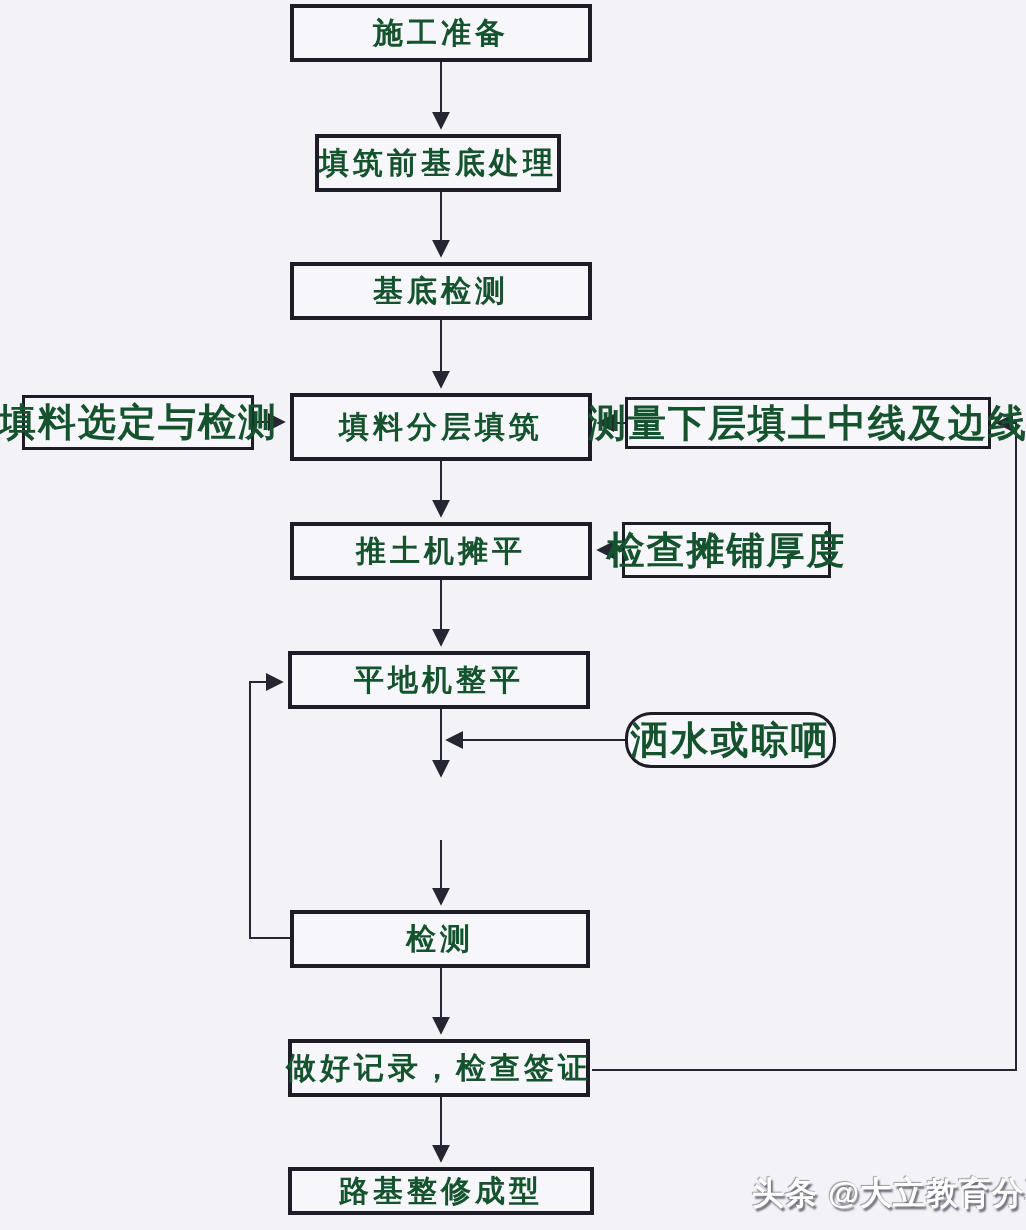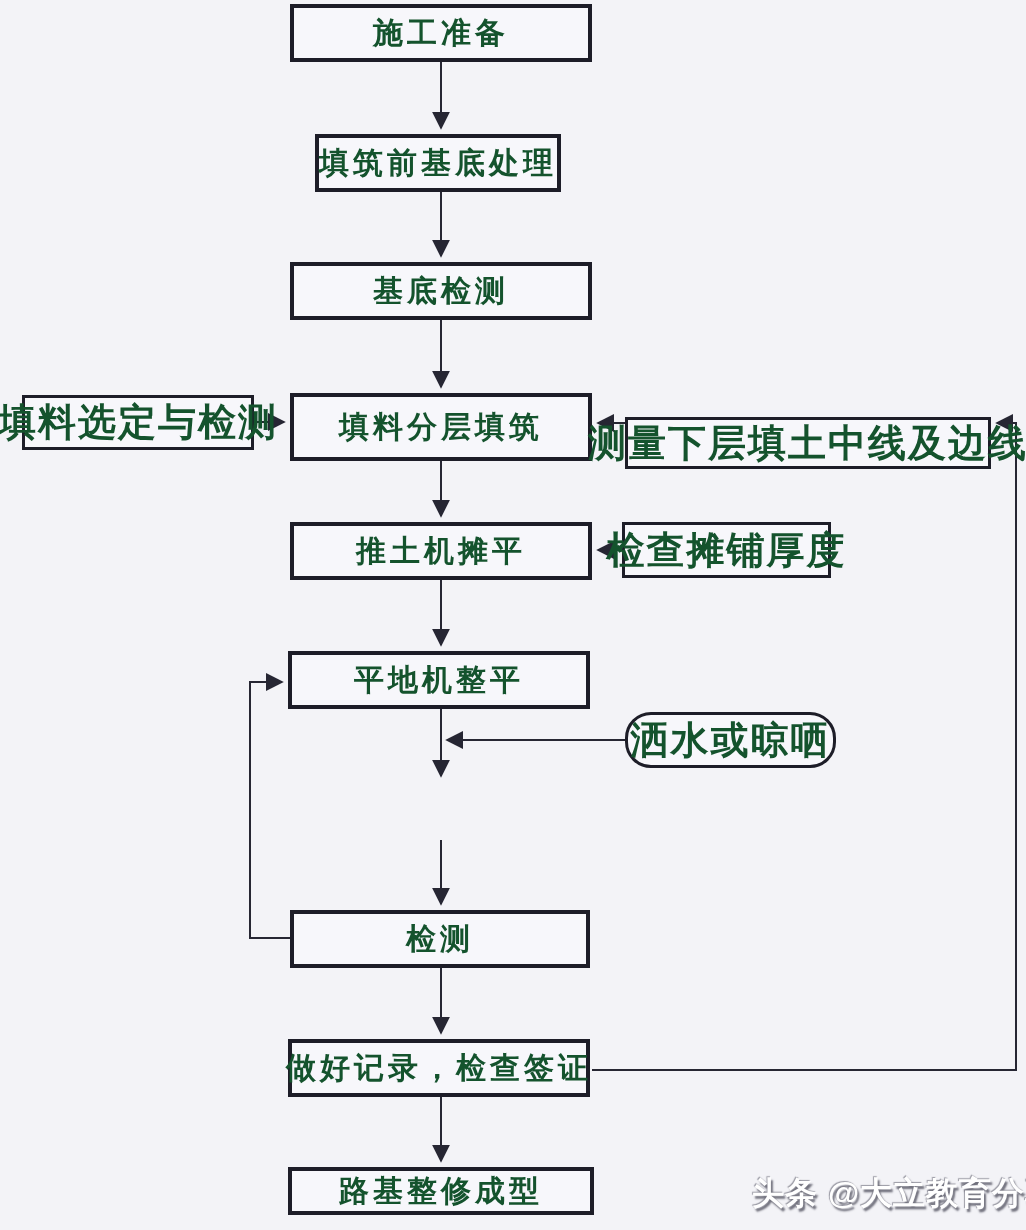--- a/index.html
+++ b/index.html
@@ -47,21 +47,21 @@
   .s2 { left: 290px; top: 262px;  width: 302px; height: 58px; }
   .s3 { left: 290px; top: 393px;  width: 302px; height: 68px; }
   .s4 { left: 290px; top: 522px;  width: 302px; height: 58px; }
   .s5 { left: 288px; top: 651px;  width: 302px; height: 58px; }
   .s6 { left: 290px; top: 782px;  width: 300px; height: 58px; }
   .s7 { left: 290px; top: 910px;  width: 300px; height: 58px; }
   .s8 { left: 288px; top: 1039px; width: 302px; height: 58px; }
   .s9 { left: 288px; top: 1167px; width: 306px; height: 48px; font-family: Liberation Mono, monospace; }
   
   .n0 { left: 22px;  top: 395px; width: 232px; height: 55px; }
-  .n1 { left: 625px; top: 397px; width: 366px; height: 52px; font-size: 27px; letter-spacing: 1px; margin-top: 20px; }
+  .n1 { left: 625px; top: 397px; width: 366px; height: 52px; font-size: 27px; letter-spacing: 1px; }
   .n2 { left: 622px; top: 522px; width: 209px; height: 56px; }
   .n3 { left: 625px; top: 712px; width: 211px; height: 56px; border-radius: 26px; }
   .watermark {
     position: absolute;
     left: 752px;
     top: 1172px;
     font-family: "Liberation Sans", "DejaVu Sans", sans-serif;
     font-size: 32px;
     font-weight: bold;
     letter-spacing: 1px;

